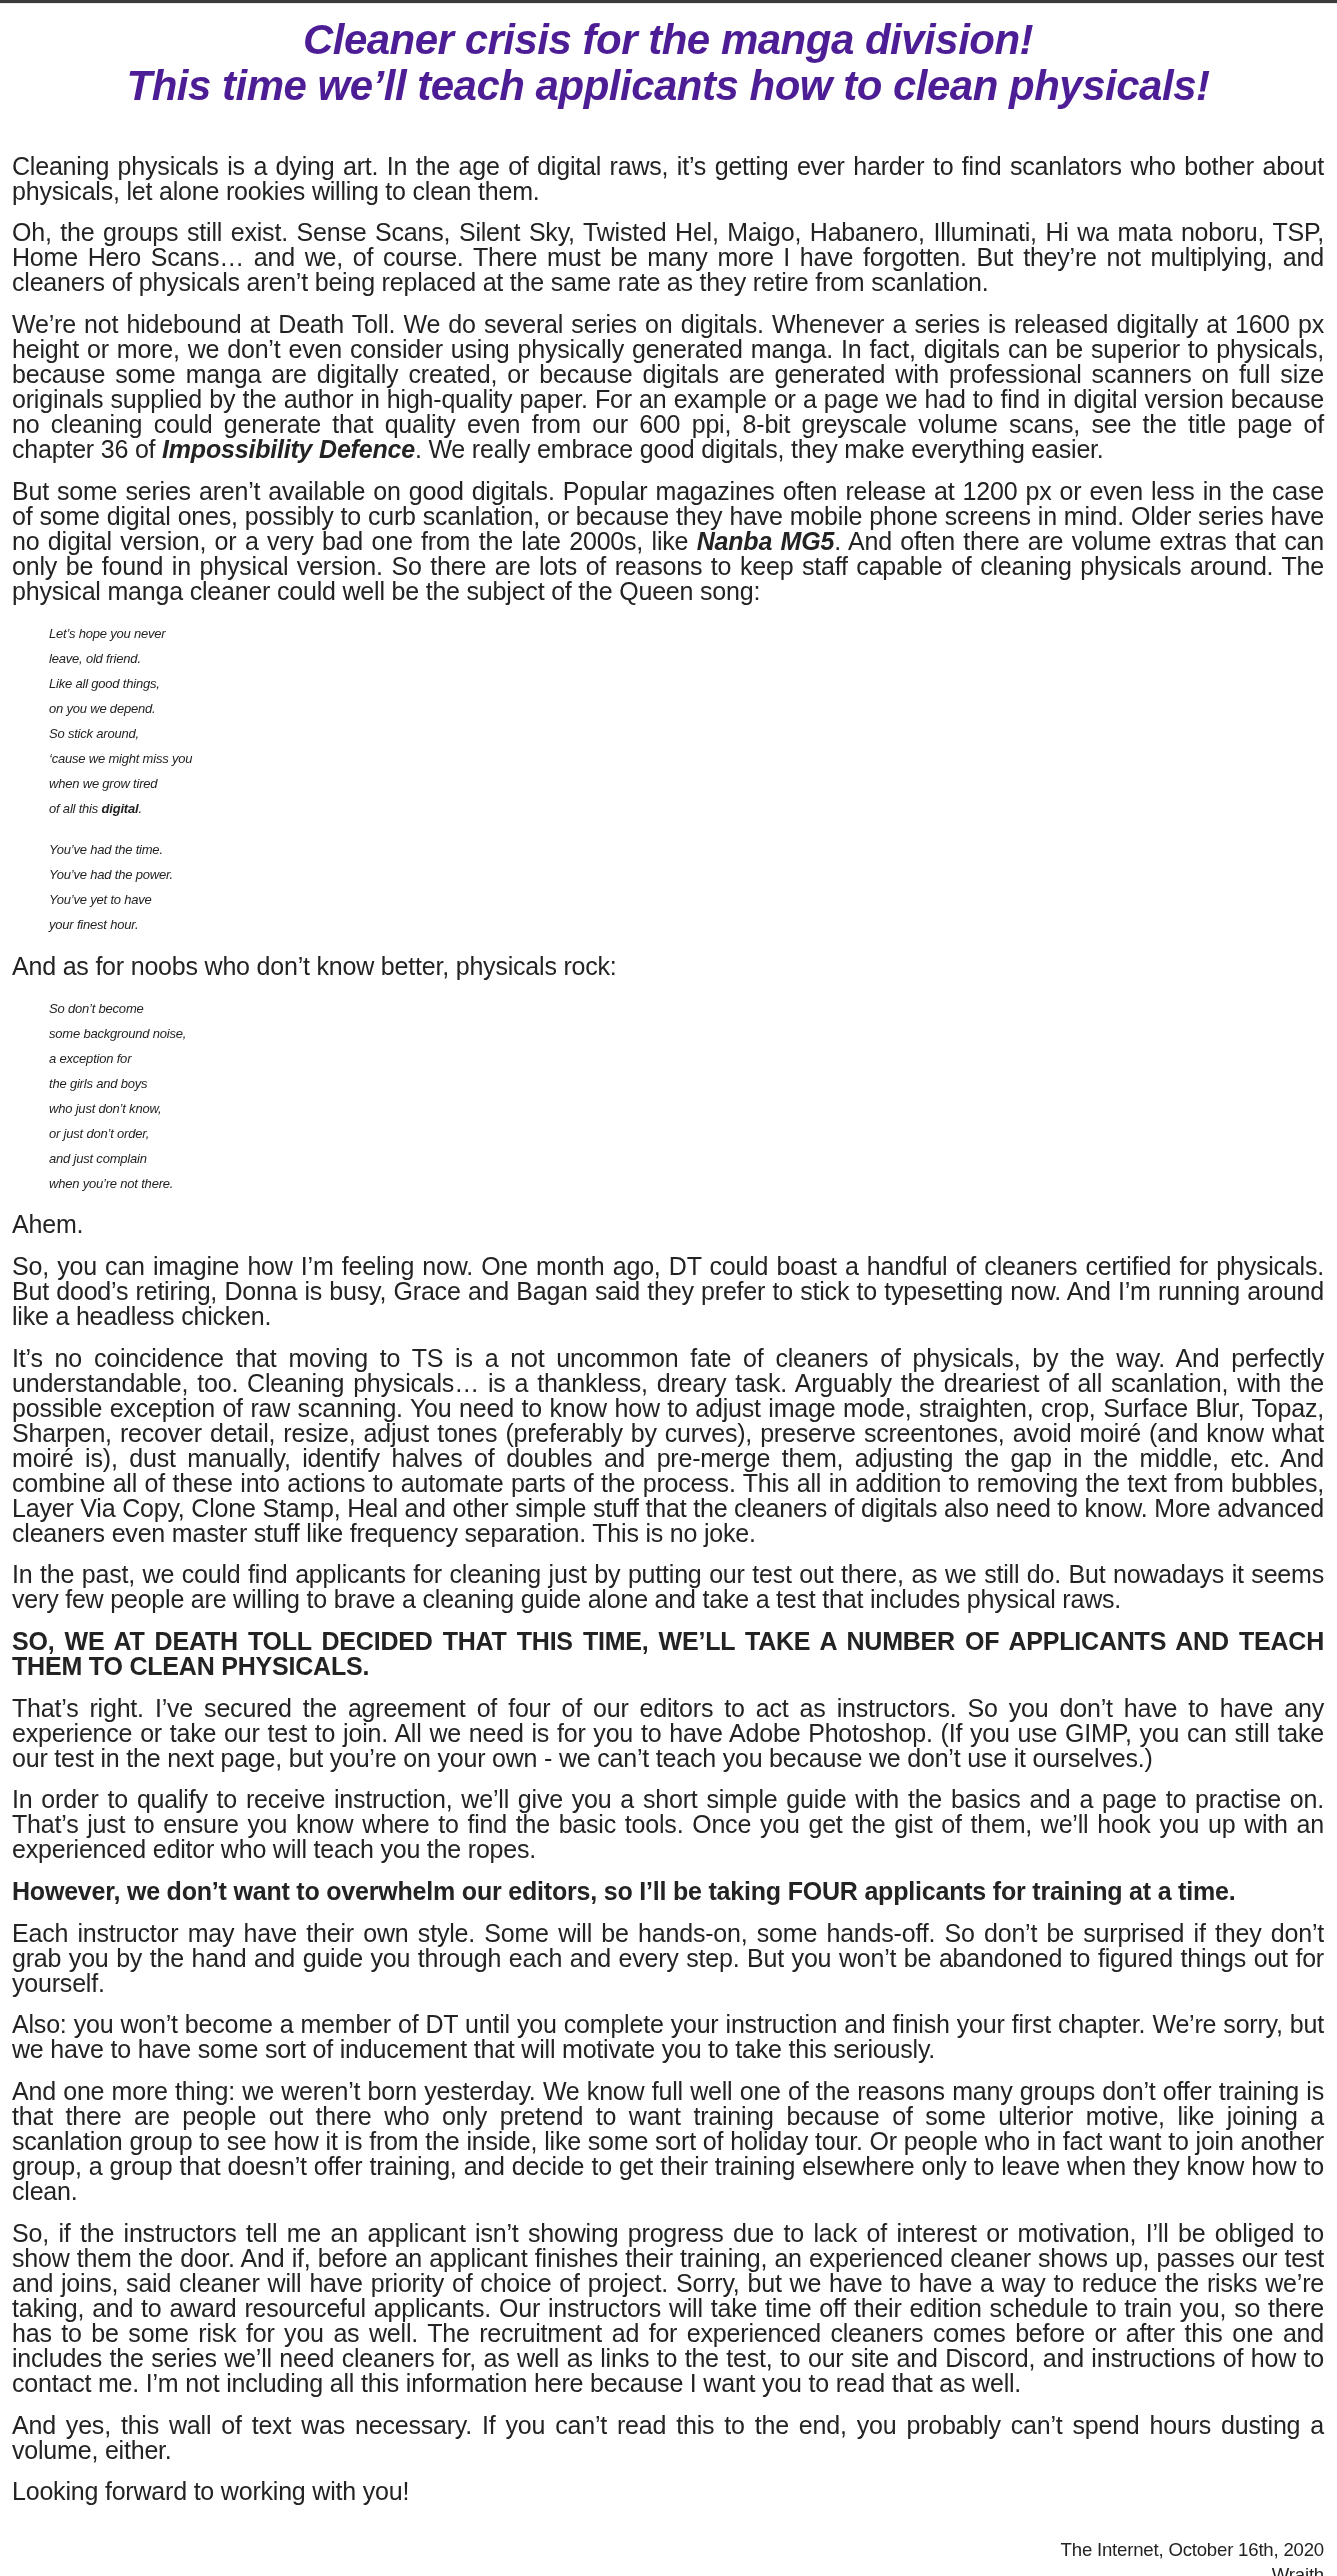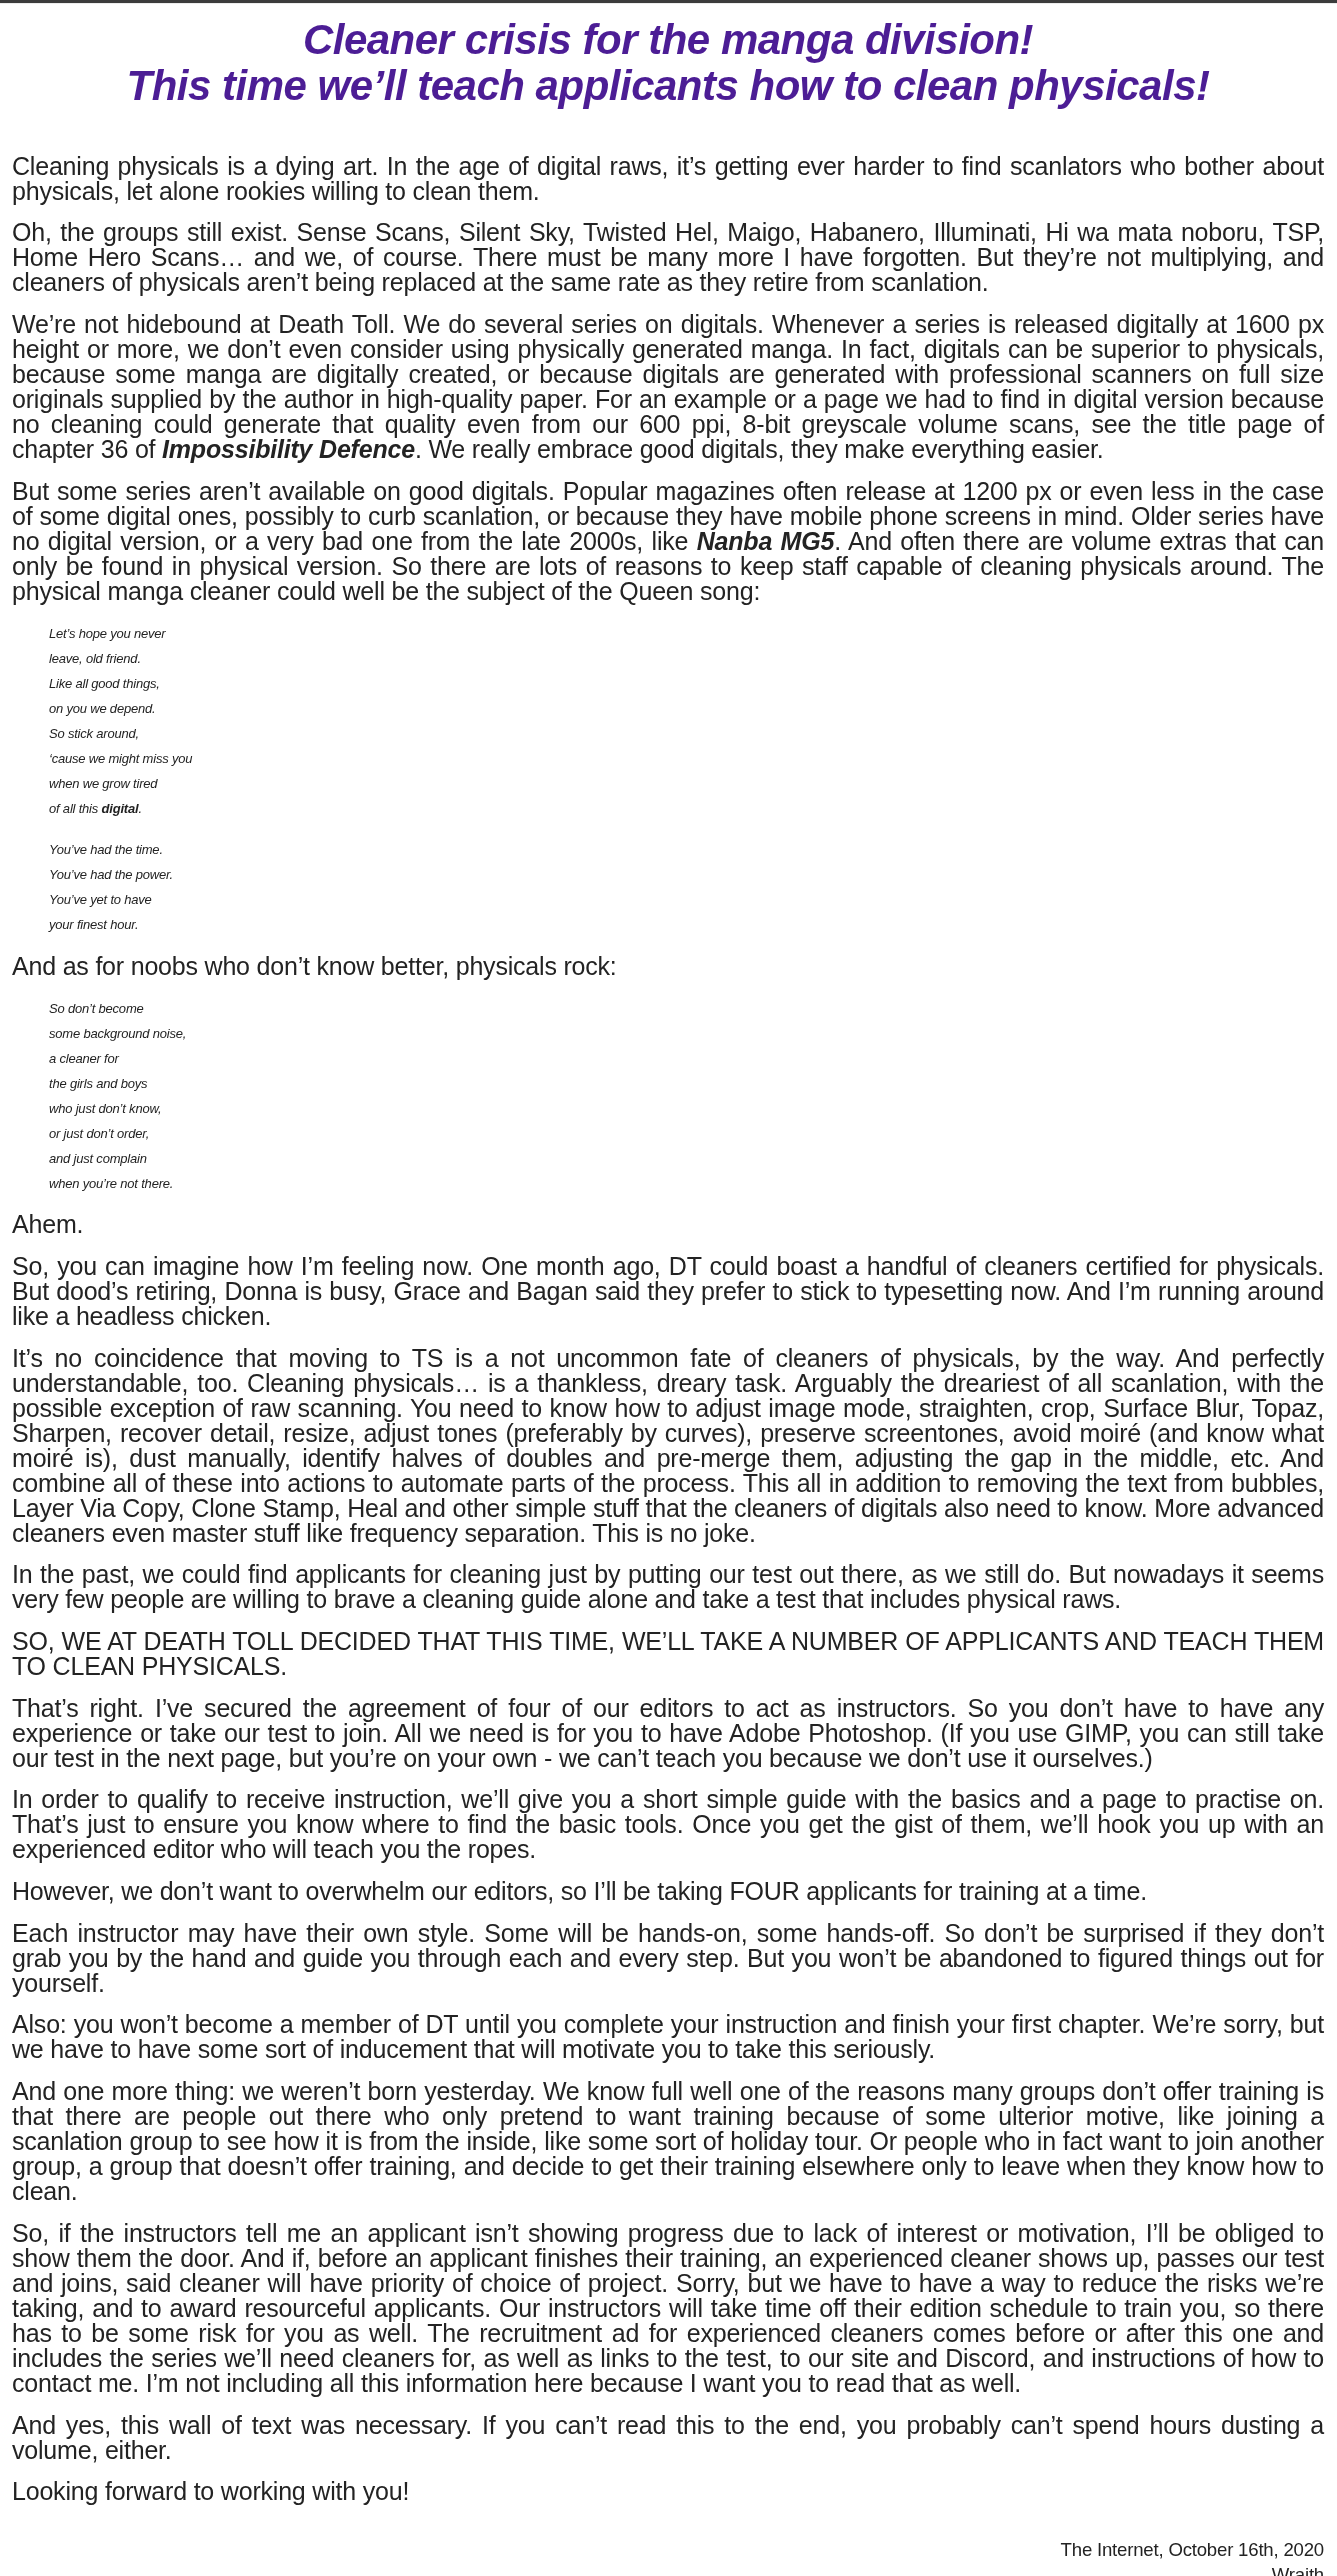--- a/index.html
+++ b/index.html
@@ -31,21 +31,21 @@
     letter-spacing: -0.5px;
   }
   .para {
     font-size: 25px;
     line-height: 25px;
     margin: 0 0 16.7px 0;
     text-align: justify;
     letter-spacing: -0.2px;
   }
   .para.bold {
-    font-weight: 400;
+    font-weight: 700;
   }
   .quote {
     font-size: 13px;
     line-height: 25px;
     font-style: italic;
     margin: 0 0 16.7px 37px;
     letter-spacing: -0.2px;
   }
   .signature {
     text-align: right;
@@ -85,21 +85,21 @@
       <div class="quote">
         <div>You’ve had the time.</div>
         <div>You’ve had the power.</div>
         <div>You’ve yet to have</div>
         <div>your finest hour.</div>
       </div>
       <p class="para">And as for noobs who don’t know better, physicals rock:</p>
       <div class="quote">
         <div>So don’t become</div>
         <div>some background noise,</div>
-        <div>a cleaner for</div>
+        <div>a exception for</div>
         <div>the girls and boys</div>
         <div>who just don’t know,</div>
         <div>or just don’t order,</div>
         <div>and just complain</div>
         <div>when you’re not there.</div>
       </div>
       <p class="para">Ahem.</p>
       <p class="para">So, you can imagine how I’m feeling now. One month ago, DT could boast a handful of cleaners certified for physicals. But dood’s retiring, Donna is busy, Grace and Bagan said they prefer to stick to typesetting now. And I’m running around like a headless chicken.</p>
       <p class="para">It’s no coincidence that moving to TS is a not uncommon fate of cleaners of physicals, by the way. And perfectly understandable, too. Cleaning physicals… is a thankless, dreary task. Arguably the dreariest of all scanlation, with the possible exception of raw scanning. You need to know how to adjust image mode, straighten, crop, Surface Blur, Topaz, Sharpen, recover detail, resize, adjust tones (preferably by curves), preserve screentones, avoid moiré (and know what moiré is), dust manually, identify halves of doubles and pre-merge them, adjusting the gap in the middle, etc. And combine all of these into actions to automate parts of the process. This all in addition to removing the text from bubbles, Layer Via Copy, Clone Stamp, Heal and other simple stuff that the cleaners of digitals also need to know. More advanced cleaners even master stuff like frequency separation. This is no joke.</p>
       <p class="para">In the past, we could find applicants for cleaning just by putting our test out there, as we still do. But nowadays it seems very few people are willing to brave a cleaning guide alone and take a test that includes physical raws.</p>

